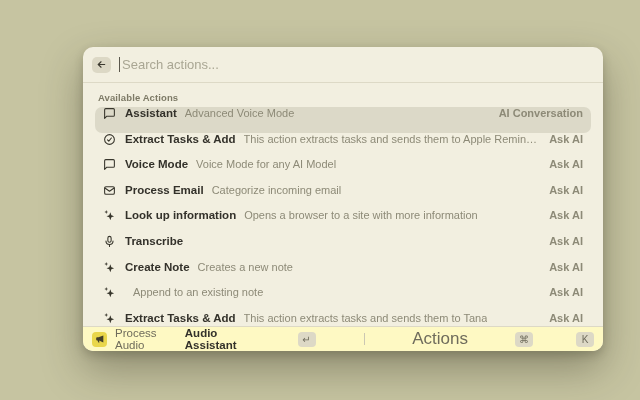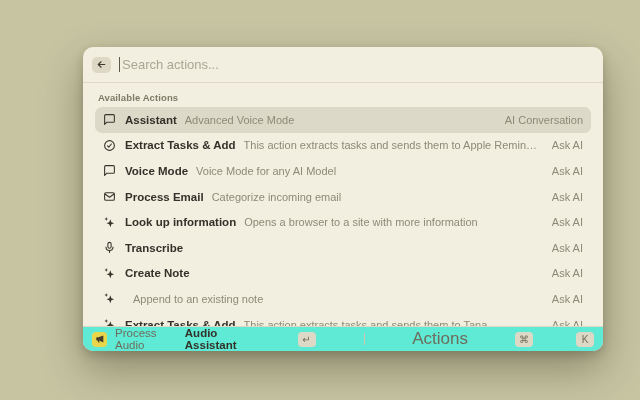--- a/index.html
+++ b/index.html
@@ -25,31 +25,31 @@
     display:flex;align-items:center;justify-content:center;flex:0 0 auto;
     margin-right:8px;cursor:default;
   }
   .back-btn svg{width:11px;height:11px;stroke:#3c3a30;stroke-width:2.4;fill:none;stroke-linecap:round;stroke-linejoin:round;}
   .search-field{display:flex;align-items:center;flex:1;}
   .caret{width:1px;height:15px;background:#5a574c;margin-right:2px;}
   .placeholder{font-size:13px;color:#a9a693;}
   
   .content{flex:1 1 auto;overflow:hidden;padding:0 12px;}
   .section-label{font-size:9.5px;font-weight:700;color:#7d7a66;padding:9px 3px 4px;letter-spacing:.1px;}
-  .row{height:25.6px;display:flex;align-items:center;border-radius:7px;padding:0 8px;}
+  .row{height:25.6px;display:flex;border-radius:7px;padding:0 8px;}
   .row.selected{background:#dcd9c8;}
   .row-icon{width:13px;height:13px;flex:0 0 13px;margin-right:9px;display:flex;align-items:center;justify-content:center;}
   .row-icon svg{width:13px;height:13px;stroke:#38362c;stroke-width:2;fill:none;stroke-linecap:round;stroke-linejoin:round;}
   .row-icon svg.filled{fill:#38362c;stroke:none;}
   .row-title{font-size:11.5px;font-weight:600;color:#33312a;white-space:nowrap;}
   .row-desc{font-size:11px;color:#8d8a77;white-space:nowrap;margin-left:8px;overflow:hidden;text-overflow:ellipsis;}
-  .row-right{margin-left:auto;font-size:11px;color:#8d8a77;white-space:nowrap;padding-left:10px;}
+  .row-right{margin-left:auto;font-size:11px;color:#8d8a77;white-space:nowrap;padding-left:10px;font-weight:bold;}
   
   .footer{
-    flex:0 0 23px;border-top:1px solid #ddd9c6;background:#5eead4;
+    flex:0 0 23px;border-top:1px solid #ddd9c6;background:#fef9c3;
     display:flex;align-items:center;padding:0 9px;z-index:2;
   }
   .app-icon{
     width:15px;height:15px;border-radius:4px;display:flex;align-items:center;justify-content:center;
     flex:0 0 auto;margin-right:8px;
   }
   .app-icon svg{width:10px;height:10px;fill:#433f2a;}
   .footer-left-label{font-size:11.5px;color:#6f6c5c;}
   .footer-right{margin-left:auto;display:flex;align-items:center;gap:40px;}
   .primary-label{font-size:11.5px;font-weight:700;color:#33312a;margin-right:7px;}
@@ -148,20 +148,21 @@
     <span class="row-right">Ask AI</span>
   </div>
         <div class="row">
     <span class="row-icon">
             <svg class="filled" viewBox="0 0 24 24">
               <path d="M13.5 6l2 5.4 5 1.9-5 1.9-2 5.4-2-5.4-5-1.9 5-1.9z"></path>
               <path d="M6 2l.95 2.55L9.5 5.5l-2.55.95L6 9l-.95-2.55L2.5 5.5l2.55-.95z"></path>
             </svg>
           </span>
     <span class="row-title">Create Note</span>
+    <span class="row-desc">Creates a new note</span>
     <span class="row-right">Ask AI</span>
   </div>
         <div class="row">
     <span class="row-icon">
             <svg class="filled" viewBox="0 0 24 24">
               <path d="M13.5 6l2 5.4 5 1.9-5 1.9-2 5.4-2-5.4-5-1.9 5-1.9z"></path>
               <path d="M6 2l.95 2.55L9.5 5.5l-2.55.95L6 9l-.95-2.55L2.5 5.5l2.55-.95z"></path>
             </svg>
           </span>
     <span class="row-desc">Append to an existing note</span>

